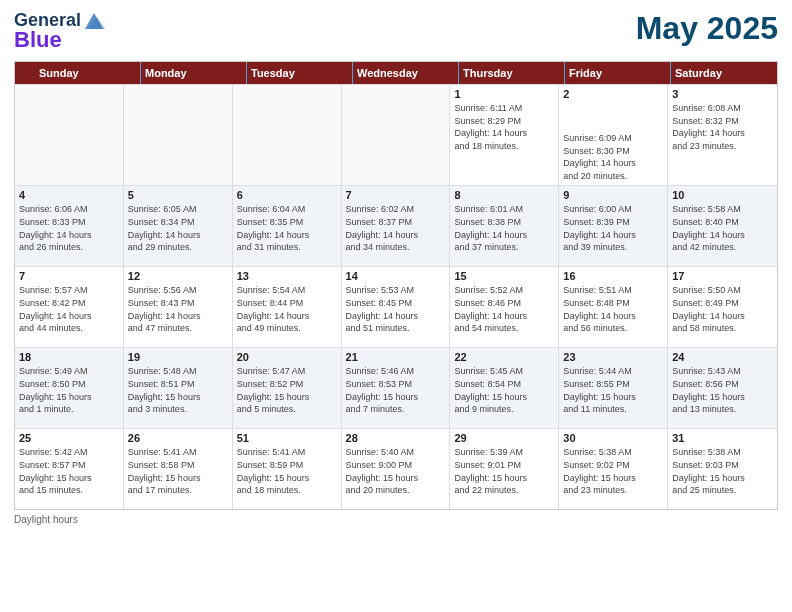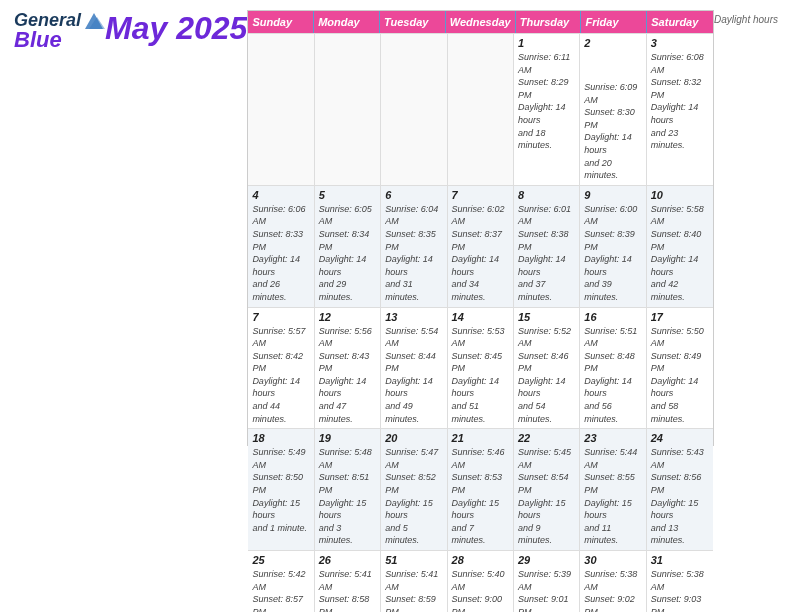--- a/index.html
+++ b/index.html
@@ -1,34 +1,34 @@
 <!DOCTYPE html>
 <html><head>
   <meta charset="utf-8">
   <style>
     * { margin: 0; padding: 0; box-sizing: border-box; }
     body { font-family: Arial, sans-serif; background: #fff; width: 792px; height: 612px; overflow: hidden; }
     
-    .page { width: 792px; height: 456px; display: flex; flex-direction: row; padding: 10px 14px 10px 14px; font-style: italic; }
+    .page { width: 792px; height: 456px; display: flex; flex-direction: column; padding: 10px 14px 10px 14px; }
     
     .header { display: flex; justify-content: space-between; align-items: flex-start; margin-bottom: 8px; }
     
     .logo { display: flex; flex-direction: column; align-items: flex-start; }
     .logo-text { display: flex; align-items: center; }
     .logo-general { font-size: 18px; font-weight: bold; color: #1a3a5c; }
     .logo-blue { font-size: 22px; font-weight: bold; color: #6d28d9; }
     .logo-icon { width: 22px; height: 20px; margin-left: 2px; }
     
     .title-area { text-align: right; }
-    .main-title { font-size: 32px; font-weight: bold; color: #6d28d9; }
+    .main-title { font-size: 32px; font-weight: bold; color: #0c4a6e; }
     .subtitle { font-size: 14px; color: #555; }
     
     .calendar { flex: 1; display: flex; flex-direction: column; border: 1px solid #ccc; }
     
-    .cal-header { display: grid; grid-template-columns: repeat(7, 1fr); background: #ec4899; }
+    .cal-header { display: grid; grid-template-columns: repeat(7, 1fr); background: #7f1d1d; padding-left: 20px; }
     .cal-header-cell { color: #fff; font-size: 11px; font-weight: bold; padding: 5px 4px; text-align: left; border-right: 1px solid #5a9ad0; }
     .cal-header-cell:last-child { border-right: none; }
     
     .cal-body { flex: 1; display: flex; flex-direction: column; }
     
     .cal-row { display: grid; grid-template-columns: repeat(7, 1fr); flex: 1; border-top: 1px solid #ddd; }
     
     .cal-cell { border-right: 1px solid #ddd; padding: 3px 4px; font-size: 9.5px; color: #333; background: #fff; min-height: 80px; }
     .cal-cell:last-child { border-right: none; }
     .cal-cell.empty { background: #f9f9f9; }

